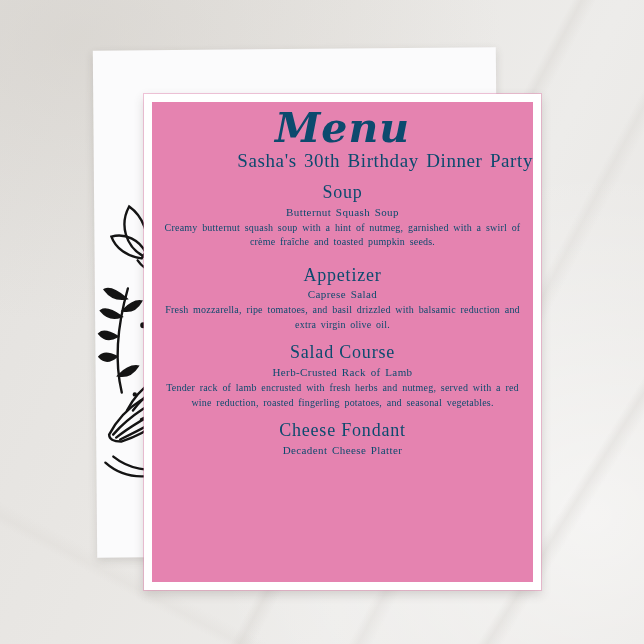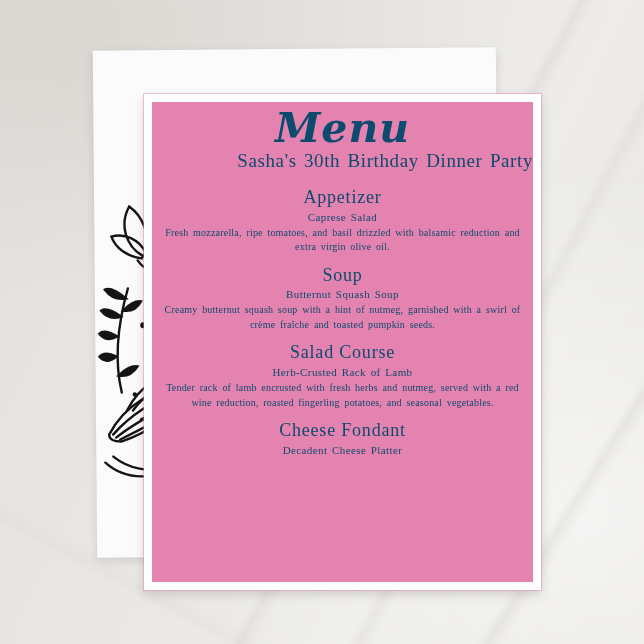--- a/index.html
+++ b/index.html
@@ -137,30 +137,30 @@
     <path d="M8,290 C30,310 62,308 90,288"></path>
     <path d="M16,284 C32,297 52,300 68,295"></path>
   </svg>
 </div>
 
 <div class="front-card">
   <div class="card-face">
     <h1 class="menu-title">Menu</h1>
     <div class="menu-subtitle">Sasha's 30th Birthday Dinner Party</div>
 
+    <div class="menu-section">
+      <div class="section-heading">Soup</div>
+      <div class="dish-name">Butternut Squash Soup</div>
+      <div class="dish-desc">Creamy butternut squash soup with a hint of nutmeg, garnished with a swirl of crème fraîche and toasted pumpkin seeds.</div>
+    </div>
+
     <div class="menu-section first">
       <div class="section-heading">Appetizer</div>
       <div class="dish-name">Caprese Salad</div>
       <div class="dish-desc">Fresh mozzarella, ripe tomatoes, and basil drizzled with balsamic reduction and extra virgin olive oil.</div>
-    </div>
-
-    <div class="menu-section">
-      <div class="section-heading">Soup</div>
-      <div class="dish-name">Butternut Squash Soup</div>
-      <div class="dish-desc">Creamy butternut squash soup with a hint of nutmeg, garnished with a swirl of crème fraîche and toasted pumpkin seeds.</div>
     </div>
 
     <div class="menu-section">
       <div class="section-heading">Salad Course</div>
       <div class="dish-name">Herb-Crusted Rack of Lamb</div>
       <div class="dish-desc">Tender rack of lamb encrusted with fresh herbs and nutmeg, served with a red wine reduction, roasted fingerling potatoes, and seasonal vegetables.</div>
     </div>
 
     <div class="menu-section">
       <div class="section-heading">Cheese Fondant</div>

